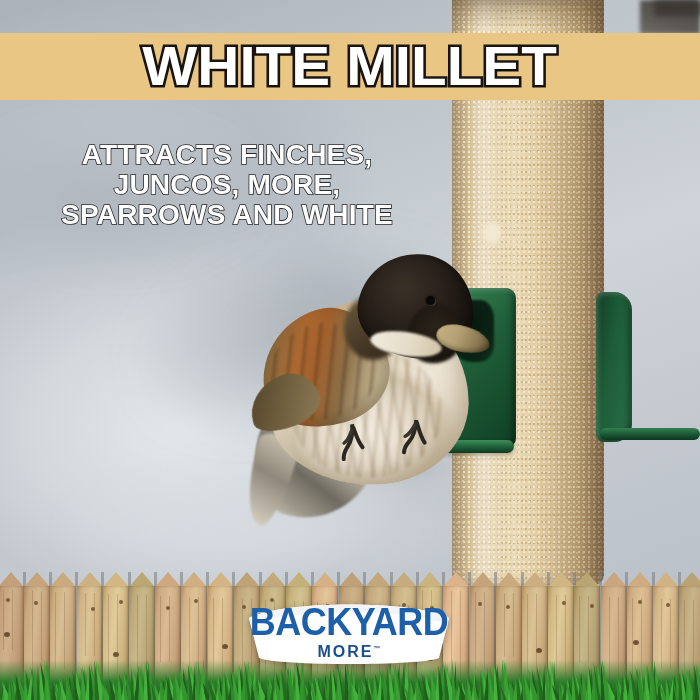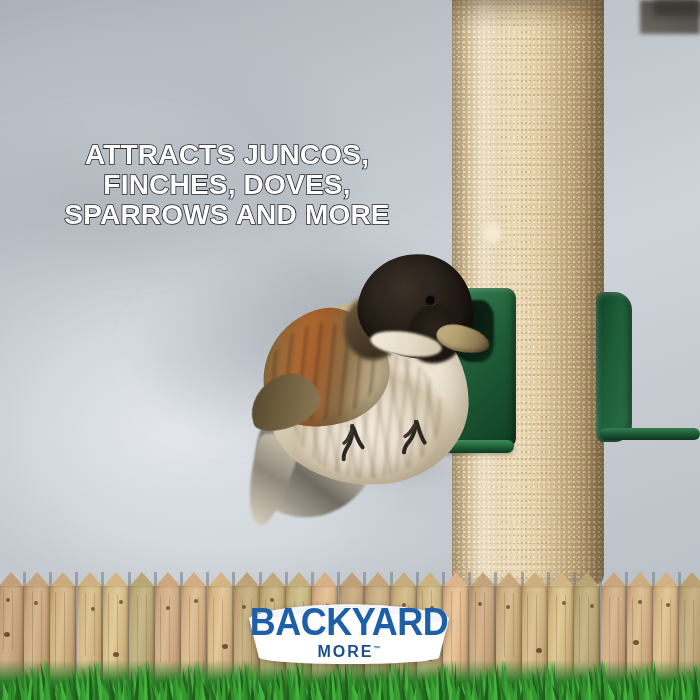--- a/index.html
+++ b/index.html
@@ -486,25 +486,28 @@
     </div>
     <div class="bird-foot foot-b">
       <svg width="34" height="36" viewBox="0 0 34 36">
         <path d="M17 0 C17 9 16 15 12 21 C9 25 7 29 7 33" stroke="#2b2721" stroke-width="4" fill="none" stroke-linecap="round"></path>
         <path d="M18 3 C21 11 23 17 27 22" stroke="#2b2721" stroke-width="4" fill="none" stroke-linecap="round"></path>
         <path d="M16 5 C13 11 11 15 7 17" stroke="#39342c" stroke-width="3.5" fill="none" stroke-linecap="round"></path>
       </svg>
     </div>
   </div>
 
+  <div class="title-band">
+    <div class="title-text">WHITE MILLET</div>
+  </div>
 
   <div class="subtitle">
-    <span>ATTRACTS JUNCOS,</span>
-    <span>FINCHES, DOVES,</span>
-    <span>SPARROWS AND MORE</span>
+    <span>ATTRACTS FINCHES,</span>
+    <span>JUNCOS, MORE,</span>
+    <span>SPARROWS AND WHITE</span>
   </div>
 
   <div class="fence">
       <div class="picket" style="left: -2px;">
         <div class="tip" style="filter: brightness(0.92) hue-rotate(-8deg);"></div>
         <div class="body" style="filter: brightness(0.92) hue-rotate(-8deg);"></div>
         <div class="knot" style="left: 8px; top: 26px;"></div>
         <div class="knot" style="left: 6px; top: 60px; width: 6px; height: 5px; background: rgb(93, 65, 36);"></div>
         <div class="grainline" style="left: 5px; top: 18px; height: 60px;"></div>
         <div class="grainline" style="left: 14px; top: 18px; height: 60px;"></div>

